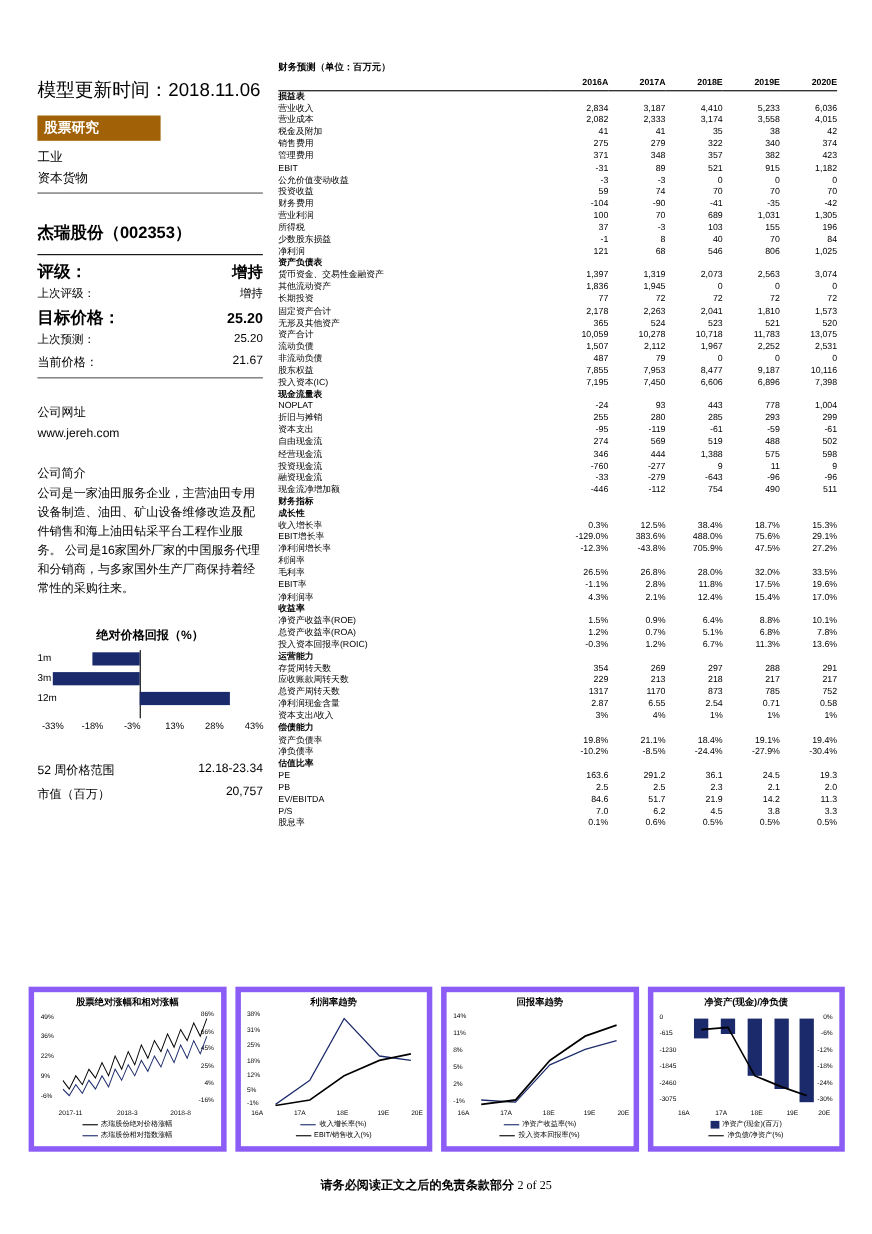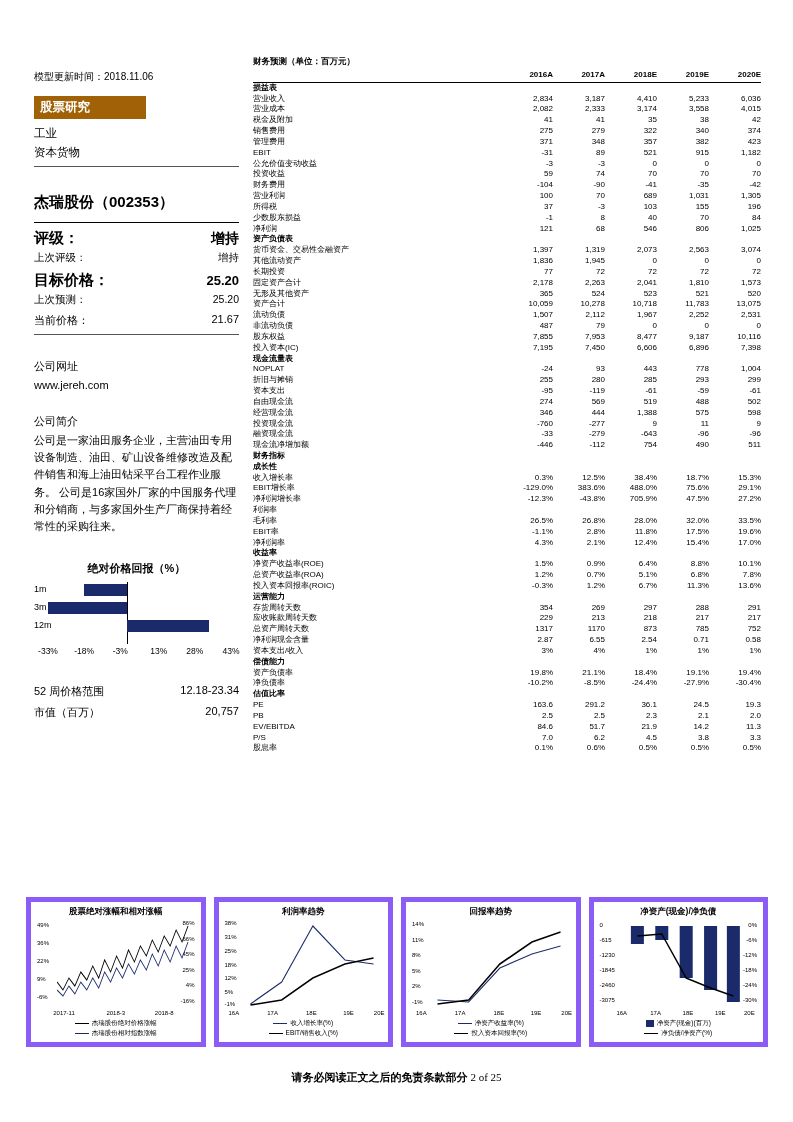--- a/index.html
+++ b/index.html
@@ -8,21 +8,21 @@
     background:#ffffff;
     font-family:"Liberation Serif", serif;
     color:#000;
     position:relative;
     overflow:hidden;
   }
   .page{position:relative;width:793px;height:1122px;}
 
   
   .left{position:absolute;left:34px;top:70px;width:205px;}
-  .update-time{font-size:10px;font-family:"Liberation Sans",sans-serif;margin-bottom:12px;}
+  .update-time{font-size:17px;font-family:"Liberation Sans",sans-serif;margin-bottom:12px;}
   .band{
     background:#a16207;color:#fff;font-weight:bold;font-size:12.5px;
     padding:3px 6px;width:100px;font-family:"Liberation Sans",sans-serif;
   }
   .sector{font-size:11.5px;margin-top:7px;font-family:"Liberation Sans",sans-serif;}
   .sector div{margin-bottom:4px;}
   .company{font-size:15px;font-weight:bold;margin-top:26px;font-family:"Liberation Sans",sans-serif;}
   .hr{border-top:1px solid #000;margin:10px 0 6px 0;}
   .hr-thin{border-top:0.6px solid #555;margin:6px 0;}
 

